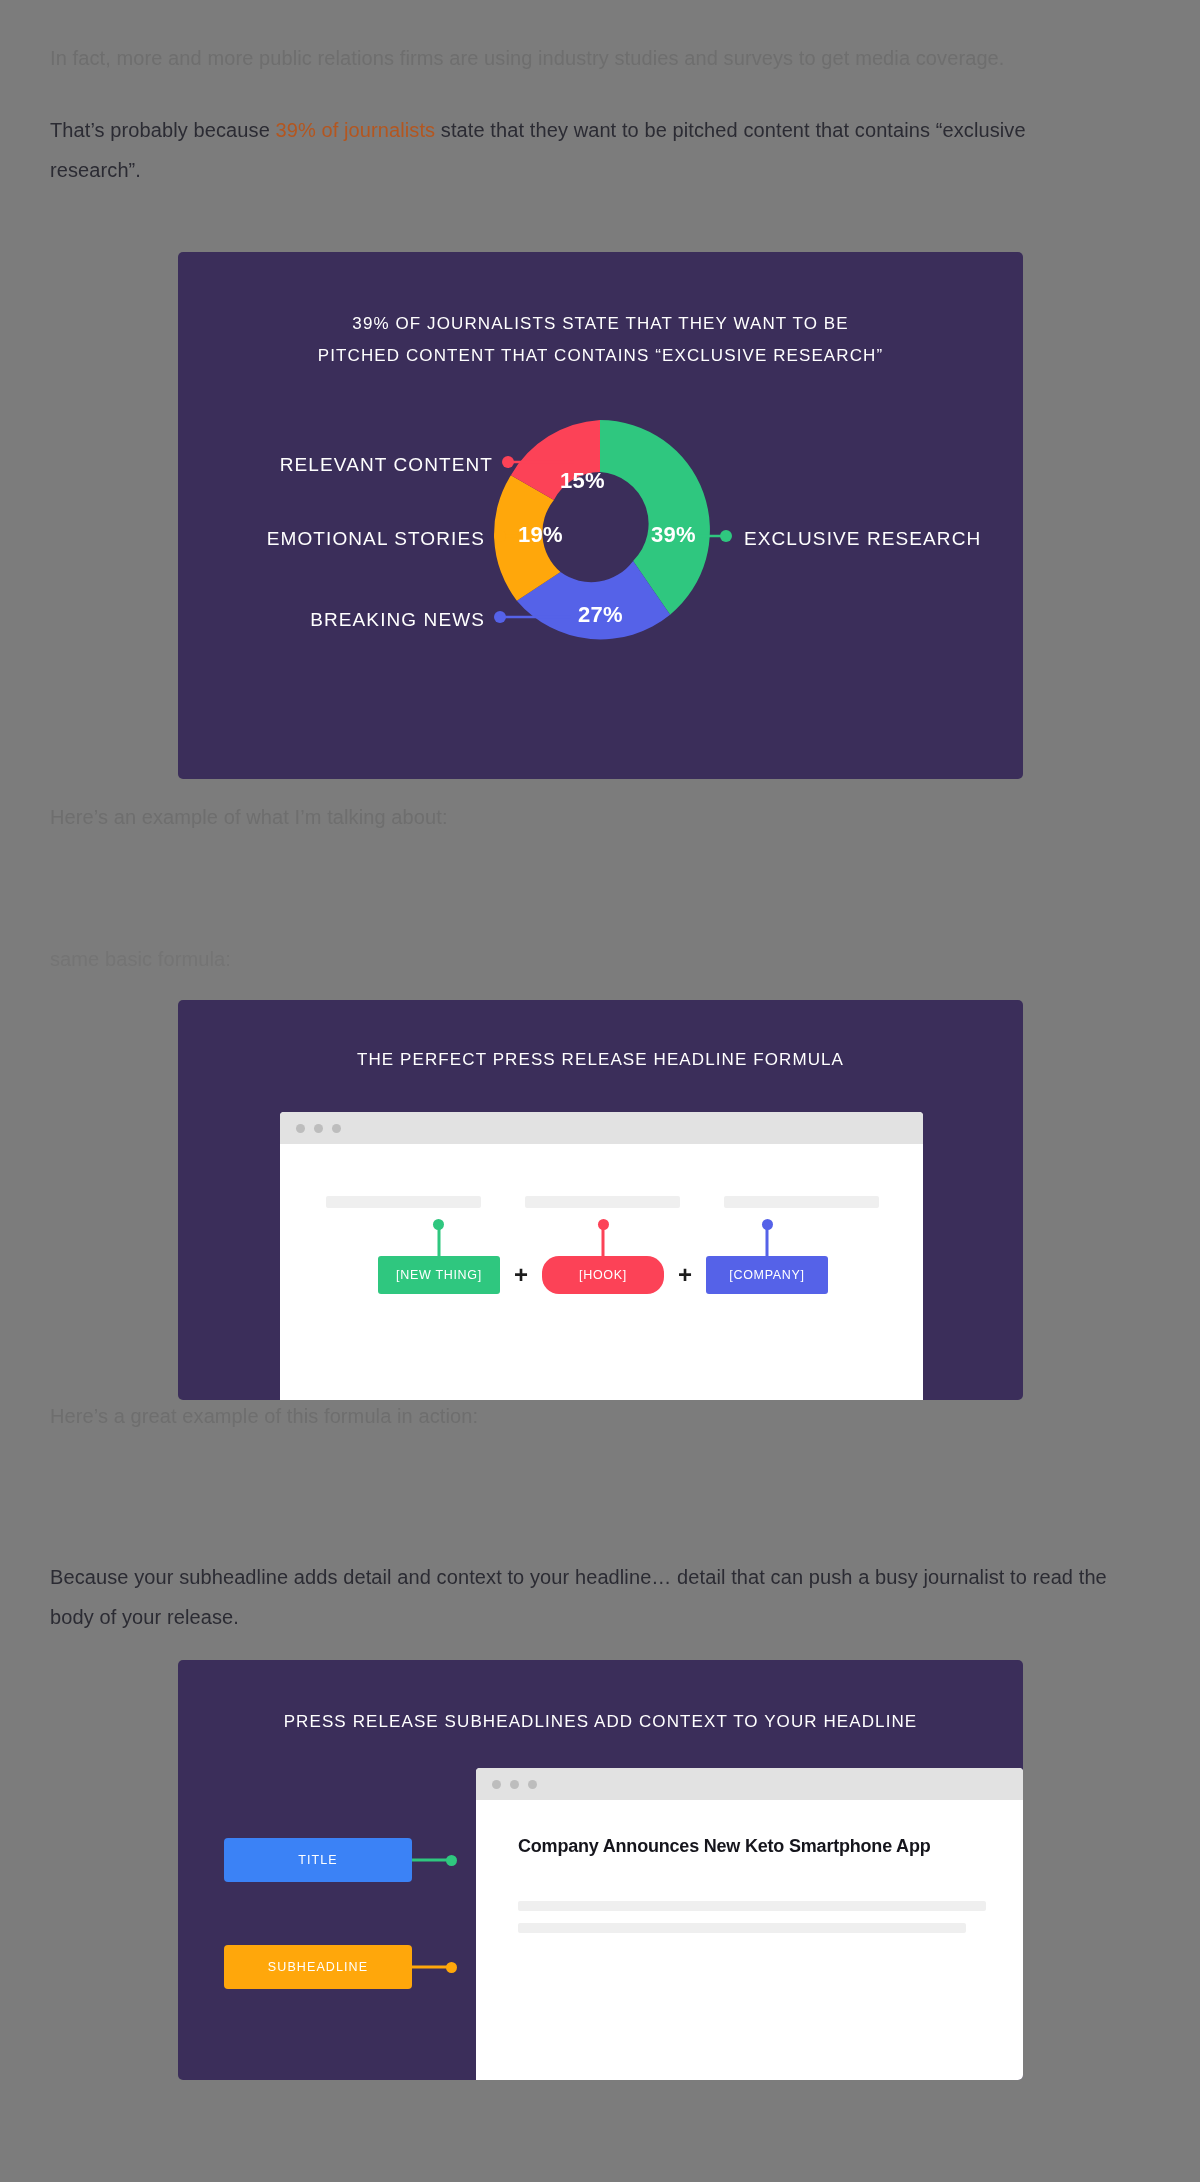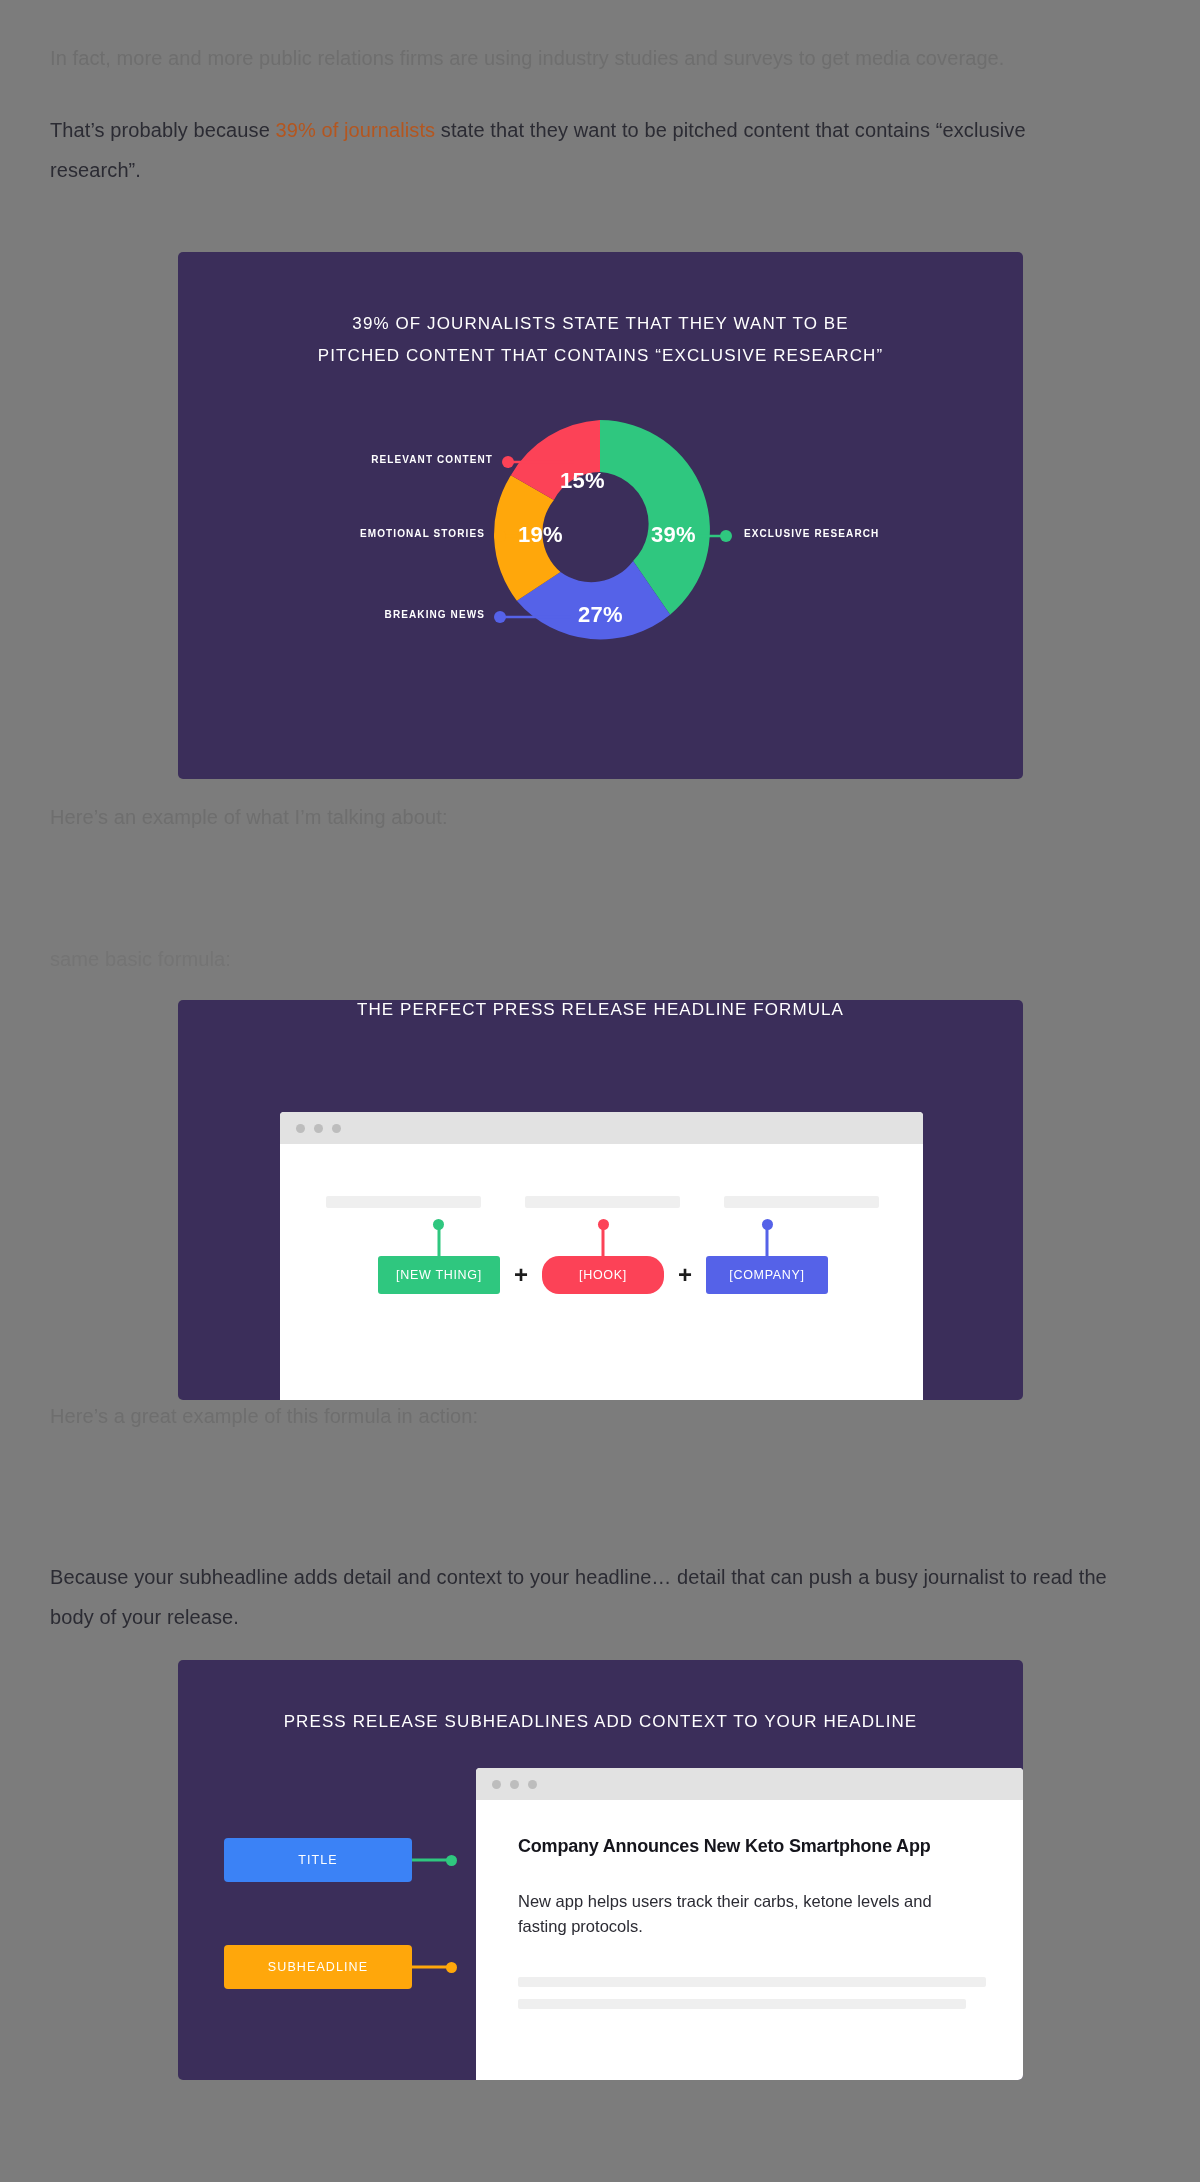--- a/index.html
+++ b/index.html
@@ -74,32 +74,31 @@
     position: absolute;
     color: #ffffff;
     font-size: 22px;
     font-weight: bold;
     letter-spacing: .3px;
   }
 
   .legend-text {
     position: absolute;
     color: #ffffff;
-    font-size: 10px;
+    font-size: 19px;
     letter-spacing: 1.1px;
     white-space: nowrap;
-    font-weight: bold;
   }
   .legend-text.right { text-align: left; }
   .legend-text.left  { text-align: right; }
 
   
   #formula-card { top: 1000px; height: 400px; }
 
-  .formula-title { }
+  .formula-title { margin-top: 50px; }
 
   .browser {
     position: absolute;
     left: 102px;
     top: 112px;
     width: 643px;
     height: 352px;
     background: #ffffff;
     border-radius: 4px 4px 0 0;
     overflow: hidden;
@@ -389,21 +388,20 @@
 
     <div class="sub-browser">
       <div class="browser-bar">
         <span class="dot"></span>
         <span class="dot"></span>
         <span class="dot"></span>
       </div>
 
       <div class="sub-content">
         <div class="release-headline">Company Announces New Keto Smartphone App</div>
-        <div class="release-body">New app helps users track their carbs, ketone levels and fasting protocols.</div>
         <div class="release-skeleton">
           <div class="rs1"></div>
           <div class="rs2"></div>
         </div>
       </div>
     </div>
   </div>
 
 </div>
 

